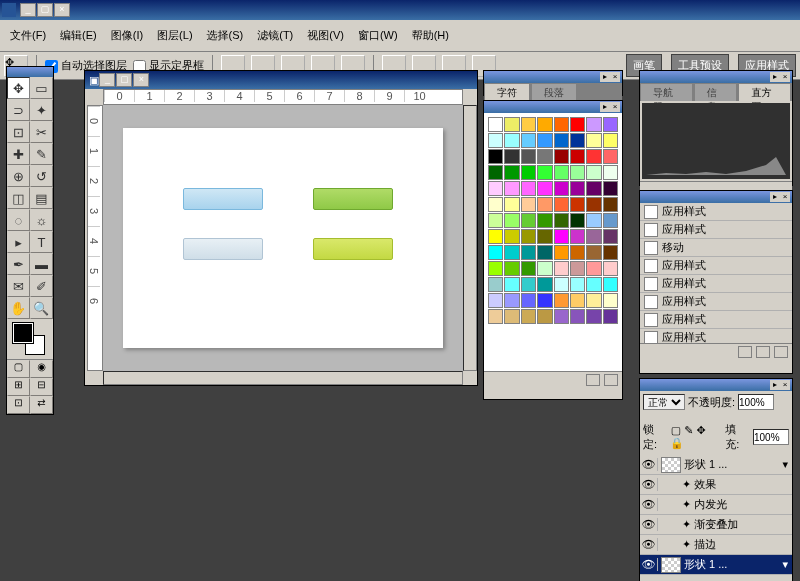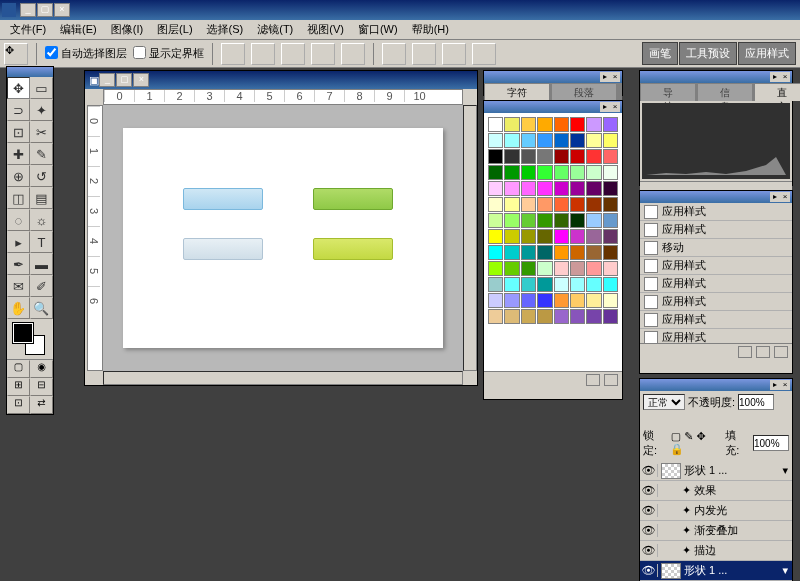--- a/index.html
+++ b/index.html
@@ -2,28 +2,28 @@
 <html><head>
 <meta charset="utf-8">
 <style>
 *{margin:0;padding:0;box-sizing:border-box;font-family:"SimSun","宋体",sans-serif;font-size:11px}
 body{width:800px;height:581px;background:#404040;overflow:hidden;position:relative}
 .titlebar{height:20px;background:linear-gradient(#0a246a,#3a6ea5);color:#fff;display:flex;align-items:center;padding:0 2px}
 .titlebar .icon{width:14px;height:14px;background:#265496;margin-right:4px}
 .titlebar .title{flex:1;font-weight:bold}
 .winbtns{display:flex;gap:1px}
 .winbtn{width:16px;height:14px;background:#d4d0c8;border:1px solid #808080;font-size:9px;text-align:center;line-height:11px}
-.menubar{height:20px;background:#d4d0c8;display:flex;align-items:center;padding:0 4px;border-bottom:1px solid #808080}
+.menubar{height:32px;background:#d4d0c8;display:flex;align-items:center;padding:0 4px;border-bottom:1px solid #808080}
 .menuitem{padding:2px 6px;cursor:default}
 .tri{font-size:8px;margin-left:2px}
 .optbar{height:28px;background:#d4d0c8;border-bottom:1px solid #808080;display:flex;align-items:center;padding:0 4px;gap:6px}
 .optbar .btn{width:24px;height:22px;background:#d4d0c8;border:1px outset #fff}
 .optbar .sep{width:1px;height:22px;background:#808080;margin:0 2px}
-.optbar label{display:flex;align-items:flex-start;gap:3px}
-.optbar .rightgroup{margin-left:auto;display:flex;gap:1px}
+.optbar label{display:flex;align-items:flex-end;gap:3px}
+.optbar .rightgroup{margin-left:auto;display:flex;gap:9px}
 .optbar .rtab{padding:3px 6px;background:#808080;color:#fff;border:1px solid #404040}
 .toolbox{position:absolute;left:6px;top:66px;width:48px;background:#d4d0c8;border:1px solid #000}
 .toolbox .hdr{height:10px;background:linear-gradient(#7a96df,#3a6ea5)}
 .toolgrid{display:grid;grid-template-columns:1fr 1fr}
 .tool{height:22px;border:1px outset #d4d0c8;display:flex;align-items:center;justify-content:center;font-size:13px;color:#333}
 .tool.sel{background:#fff;border:1px inset #808080}
 .fgbg{height:40px;position:relative}
 .fgbg .fg{position:absolute;left:6px;top:4px;width:20px;height:20px;background:#000;border:1px solid #fff;outline:1px solid #000}
 .fgbg .bg{position:absolute;left:18px;top:16px;width:20px;height:20px;background:#fff;border:1px solid #000}
 .modegrid{display:grid;grid-template-columns:1fr 1fr;border-top:1px solid #808080}
@@ -43,37 +43,37 @@
 .cbtn.b1{left:60px;top:60px;background:linear-gradient(#cfe7f5,#a8d3ed);border:1px solid #7ab8dd}
 .cbtn.b2{left:190px;top:60px;background:linear-gradient(#b0db67,#8fc947);border:1px solid #6fa82f}
 .cbtn.b3{left:60px;top:110px;background:linear-gradient(#e8f0f5,#cfdee8);border:1px solid #b0c4d4}
 .cbtn.b4{left:190px;top:110px;background:linear-gradient(#d9e86a,#c3d943);border:1px solid #a5bd2e}
 .scroll-h{position:absolute;left:18px;bottom:0;right:14px;height:14px;background:#d4d0c8;border:1px inset #808080}
 .scroll-v{position:absolute;right:0;top:34px;width:14px;bottom:14px;background:#d4d0c8;border:1px inset #808080}
 .panel{position:absolute;background:#d4d0c8;border:1px solid #000}
 .panel .phdr{height:12px;background:linear-gradient(#7a96df,#3a6ea5);display:flex;justify-content:flex-end;align-items:center;padding:0 2px}
 .panel .phdr .x{width:10px;height:10px;background:#d4d0c8;font-size:8px;text-align:center;line-height:9px}
 .panel .tabs{display:flex;background:#808080;height:18px}
-.panel .tab{padding:2px 22px;background:#d4d0c8;border:1px solid #808080;border-bottom:none;margin-right:1px;font-size:10px}
+.panel .tab{padding:2px 12px;background:#d4d0c8;border:1px solid #808080;border-bottom:none;margin-right:1px;font-size:10px}
 .panel .tab.inact{background:#a0a0a0;color:#404040}
 .p-char{left:423px;top:12px;width:140px;height:26px}
 .p-color{left:423px;top:42px;width:140px;height:300px}
 .swatchgrid{padding:4px;display:grid;grid-template-columns:repeat(8,1fr);gap:1px;background:#fff;height:258px;overflow:hidden;align-content:start}
 .sw{height:15px;border:1px solid #808080}
 .p-foot{height:16px;background:#d4d0c8;border-top:1px solid #808080;display:flex;justify-content:flex-end;align-items:center;padding:0 4px;gap:4px}
 .p-foot .fi{width:14px;height:12px;border:1px solid #808080}
 .p-nav{left:579px;top:12px;width:154px;height:116px}
 .navview{height:76px;background:#303030;margin:2px;position:relative}
 .navview .wave{position:absolute;bottom:4px;left:4px;right:4px;height:20px}
 .p-hist{left:579px;top:132px;width:154px;height:184px}
 .histlist{height:140px;overflow:auto;background:#d4d0c8}
 .histitem{display:flex;align-items:center;height:18px;border-bottom:1px solid #b0b0b0;padding:0 4px;gap:4px;font-size:10px}
 .histitem .hi{width:14px;height:14px;border:1px solid #808080;background:#fff}
 .p-layer{left:579px;top:320px;width:154px;height:254px}
-.lyropts{padding:3px;display:flex;flex-direction:column;gap:18px;background:#d4d0c8;font-size:10px}
+.lyropts{padding:3px;display:flex;flex-direction:column;gap:12px;background:#d4d0c8;font-size:10px}
 .lyropts .row{display:flex;align-items:center;gap:3px}
 .lyropts select,.lyropts input{font-size:10px;height:16px;border:1px inset #808080}
 .lyrlist{flex:1;overflow:auto;background:#d4d0c8;height:156px}
 .lyr{display:flex;align-items:center;height:20px;border-bottom:1px solid #b0b0b0;font-size:10px}
 .lyr.sel{background:#0a246a;color:#fff}
 .lyr .eye{width:18px;text-align:center;border-right:1px solid #b0b0b0}
 .lyr .thumb{width:20px;height:16px;background:#fff;border:1px solid #808080;margin:0 3px;background-image:linear-gradient(45deg,#ccc 25%,transparent 25%,transparent 75%,#ccc 75%),linear-gradient(45deg,#ccc 25%,transparent 25%,transparent 75%,#ccc 75%);background-size:6px 6px;background-position:0 0,3px 3px}
 .lyr .fx{padding-left:24px}
 </style>
 </head>

